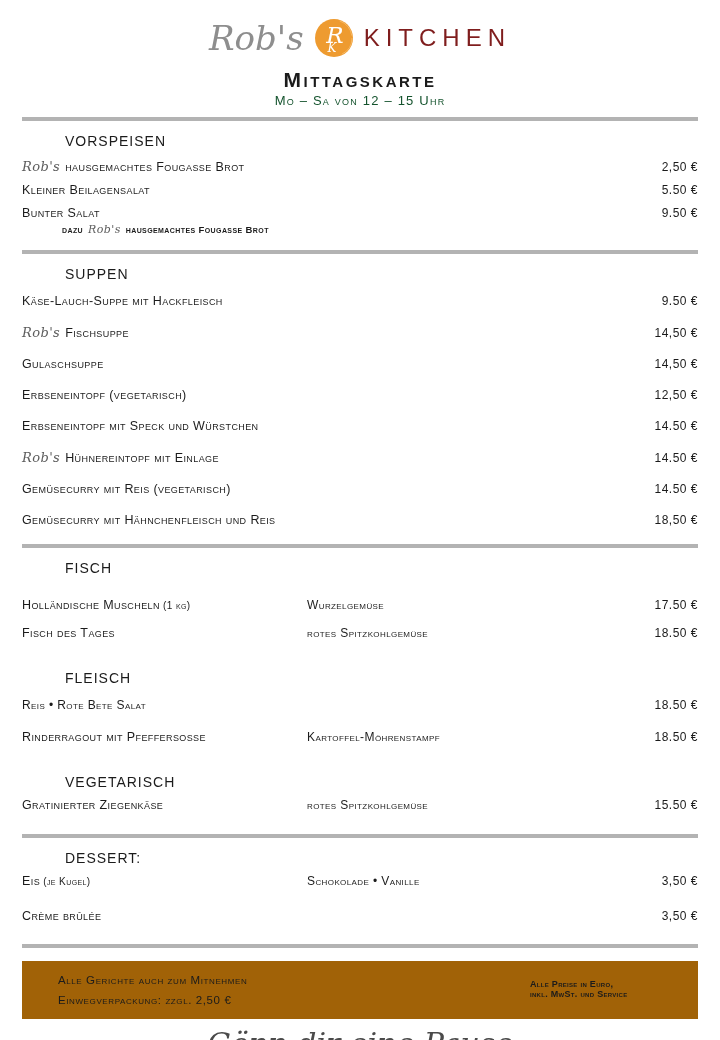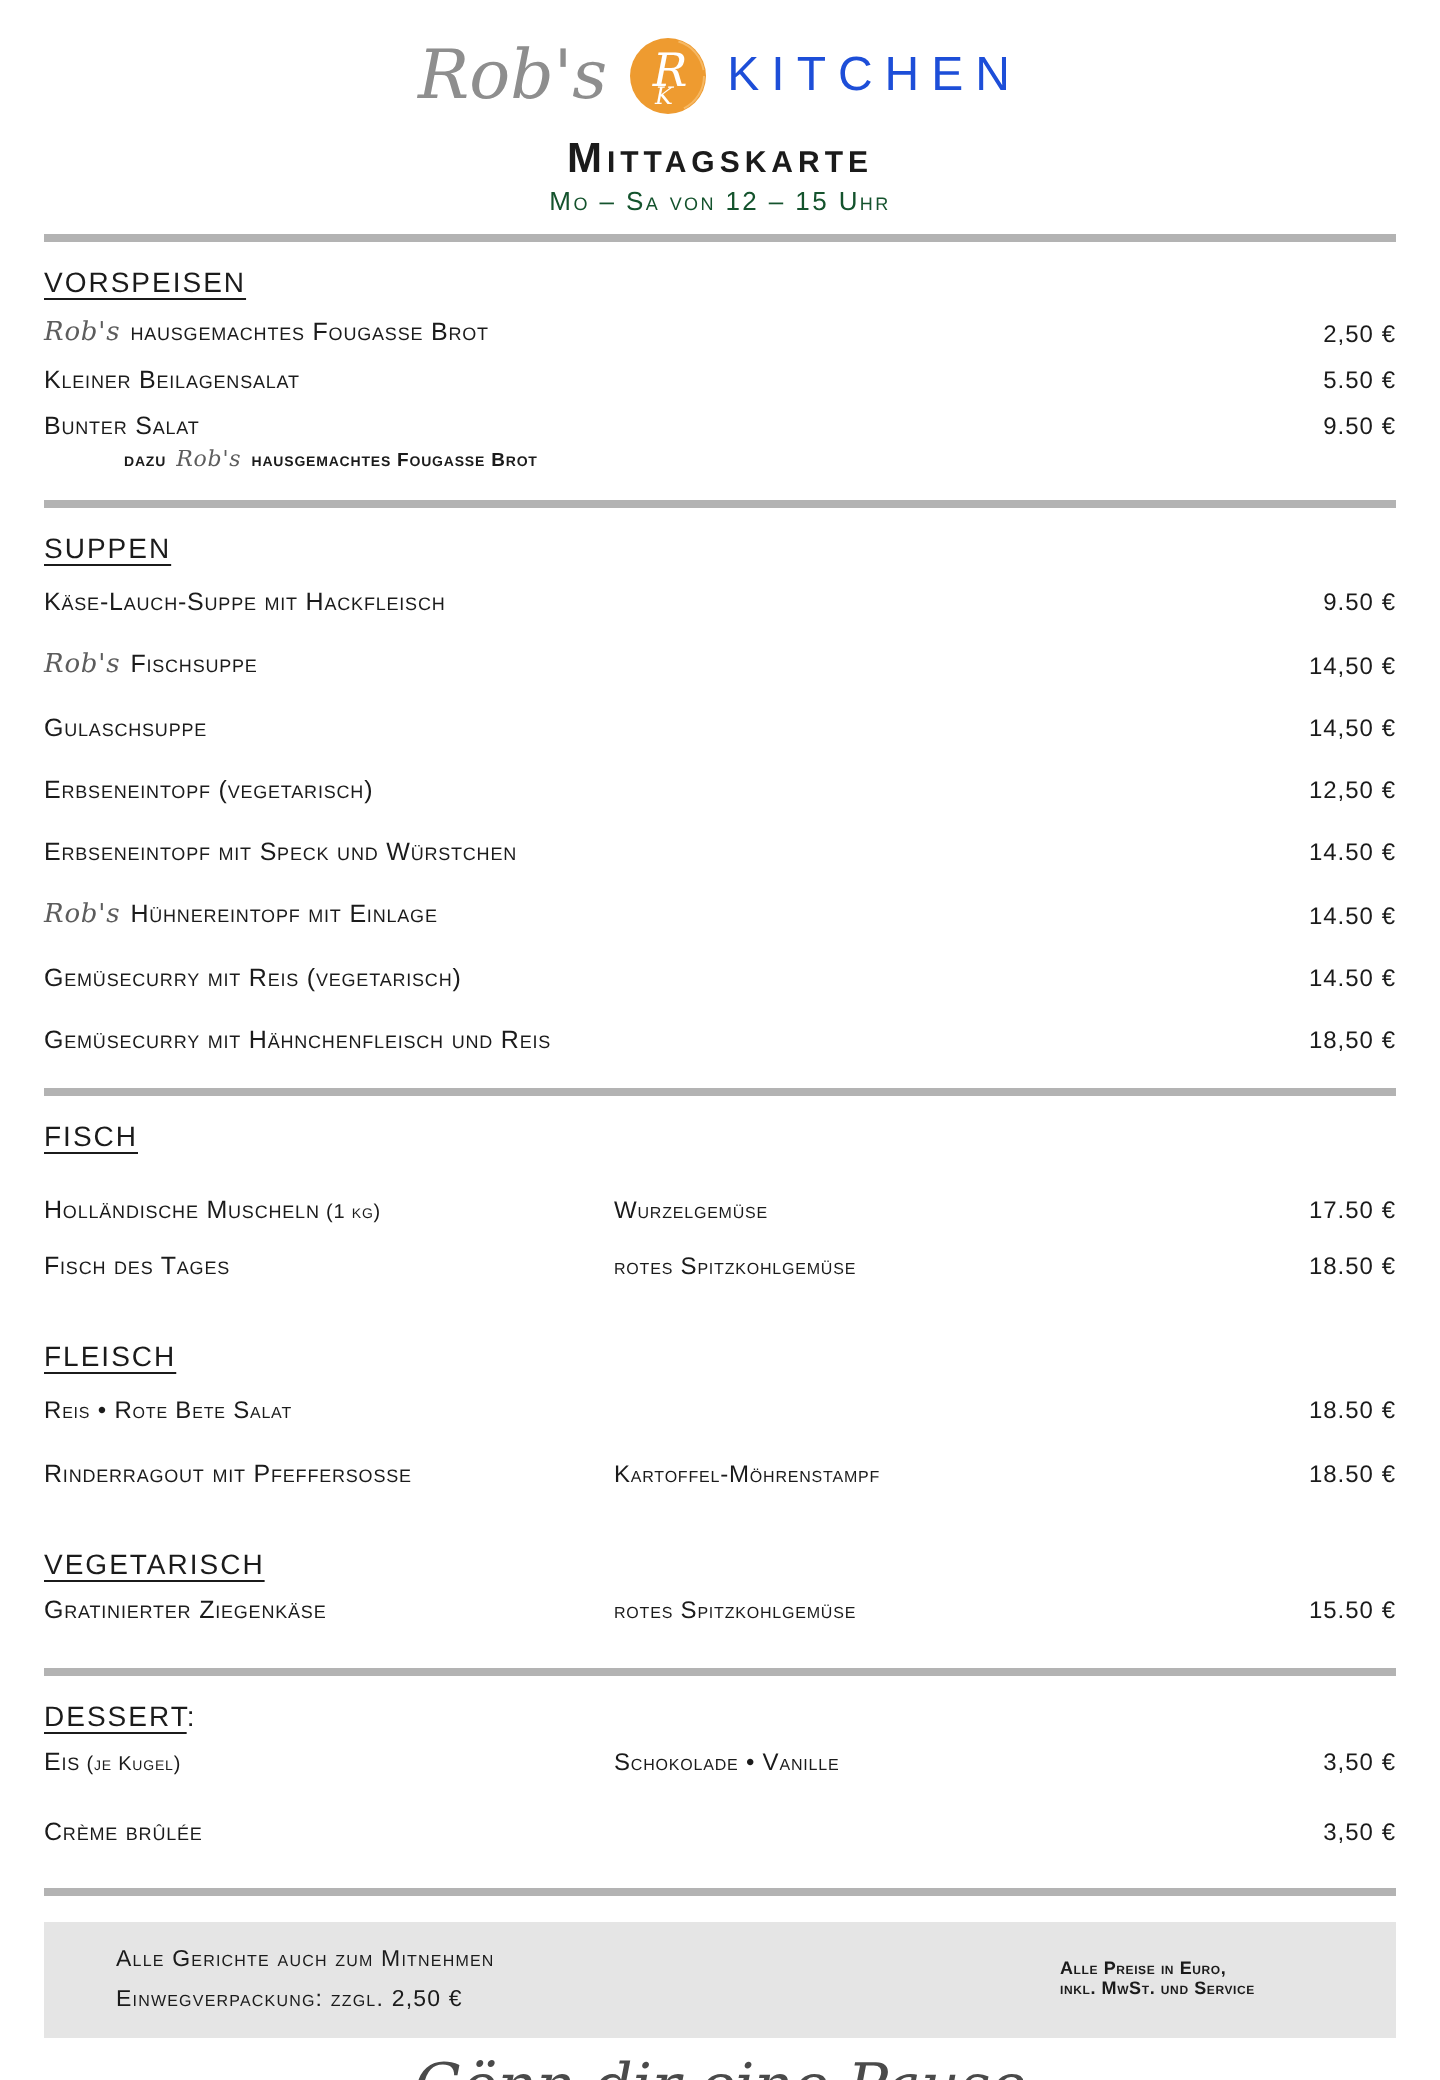--- a/index.html
+++ b/index.html
@@ -3,30 +3,30 @@
 <meta charset="utf-8">
 <style>
   html,body{margin:0;padding:0;background:#fff;}
   body{width:720px;height:1040px;overflow:hidden;font-family:"Liberation Sans",sans-serif;color:#1b1b1b;}
   .page{box-sizing:border-box;width:720px;height:1040px;padding:0 22px;}
 
   
   .brand-row{display:flex;align-items:center;justify-content:center;gap:10px;padding-top:12px;height:52px;}
   .brand-script{font-family:"DejaVu Serif",serif;font-style:italic;font-size:34px;color:#8e8e8e;line-height:1;}
   .brand-logo{width:40px;height:40px;display:inline-block;}
-  .brand-name{font-size:24px;letter-spacing:6px;color:#1d4ed8;font-weight:400;line-height:1;}
+  .brand-name{font-size:24px;letter-spacing:6px;color:#7f1d1d;font-weight:400;line-height:1;}
   .page-title{text-align:center;font-variant:small-caps;font-size:21px;font-weight:700;letter-spacing:2.5px;margin:4px 0 1px;}
   .page-subtitle{text-align:center;font-variant:small-caps;font-size:13px;letter-spacing:1.2px;color:#14532d;margin-bottom:9px;}
 
   .rule{height:4px;background:#b3b3b3;}
 
   
   .menu-section{padding-top:12px;}
   .section-heading{margin:0;font-size:14px;font-weight:400;font-variant:small-caps;letter-spacing:1px;}
-  .heading-text{text-decoration:underline;text-underline-offset:3px;}
+  .heading-text{text-underline-offset:3px;margin-left:43px;}
   .section-items{margin-top:12px;}
   .menu-item{margin-bottom:12px;}
   .item-row{display:flex;align-items:center;}
   .item-name-cell{flex:0 0 285px;font-variant:small-caps;font-size:12.5px;letter-spacing:0.4px;white-space:nowrap;}
   .item-side{flex:1;font-variant:small-caps;font-size:12px;letter-spacing:0.4px;white-space:nowrap;}
   .item-price{width:62px;text-align:right;font-size:12px;letter-spacing:0.5px;white-space:nowrap;}
   .script-prefix{font-family:"DejaVu Serif",serif;font-style:italic;font-variant:normal;font-size:13px;color:#5d5d5d;margin-right:5px;}
   .item-small{font-size:10px;}
   .item-sub{margin:3px 0 0 40px;font-size:9.5px;font-weight:700;font-variant:small-caps;letter-spacing:0.4px;}
   .item-sub .script-prefix{font-size:11px;font-weight:400;margin:0 2px;}
@@ -41,21 +41,21 @@
   .section-fisch .menu-item{margin-bottom:14px;}
   .section-fleisch{padding-top:16px;}
   .section-fleisch .menu-item{margin-bottom:18px;}
   .section-fleisch{padding-bottom:0;}
   .section-vegetarisch .section-items{margin-top:8px;}
   .section-vegetarisch{padding-bottom:10px;}
   .section-dessert .section-items{margin-top:8px;}
   .section-dessert .menu-item{margin-bottom:21px;}
 
   
-  .info-box{margin-top:13px;background:#e5e5e5;display:flex;justify-content:space-between;padding:13px 18px 13px 36px;font-variant:small-caps;}
+  .info-box{margin-top:13px;background:#a16207;display:flex;justify-content:space-between;padding:13px 18px 13px 36px;font-variant:small-caps;}
   .info-left{font-size:11.5px;letter-spacing:0.6px;}
   .info-left div{margin-bottom:8px;}
   .info-left div:last-child{margin-bottom:0;}
   .info-right{font-size:9px;font-weight:700;letter-spacing:0.3px;padding-top:5px;width:150px;}
 
   
   .tagline{text-align:center;margin-top:8px;font-family:"DejaVu Serif",serif;font-style:italic;font-size:30px;color:#4a4a4a;line-height:1.1;}
 </style>
 </head>
 <body>

